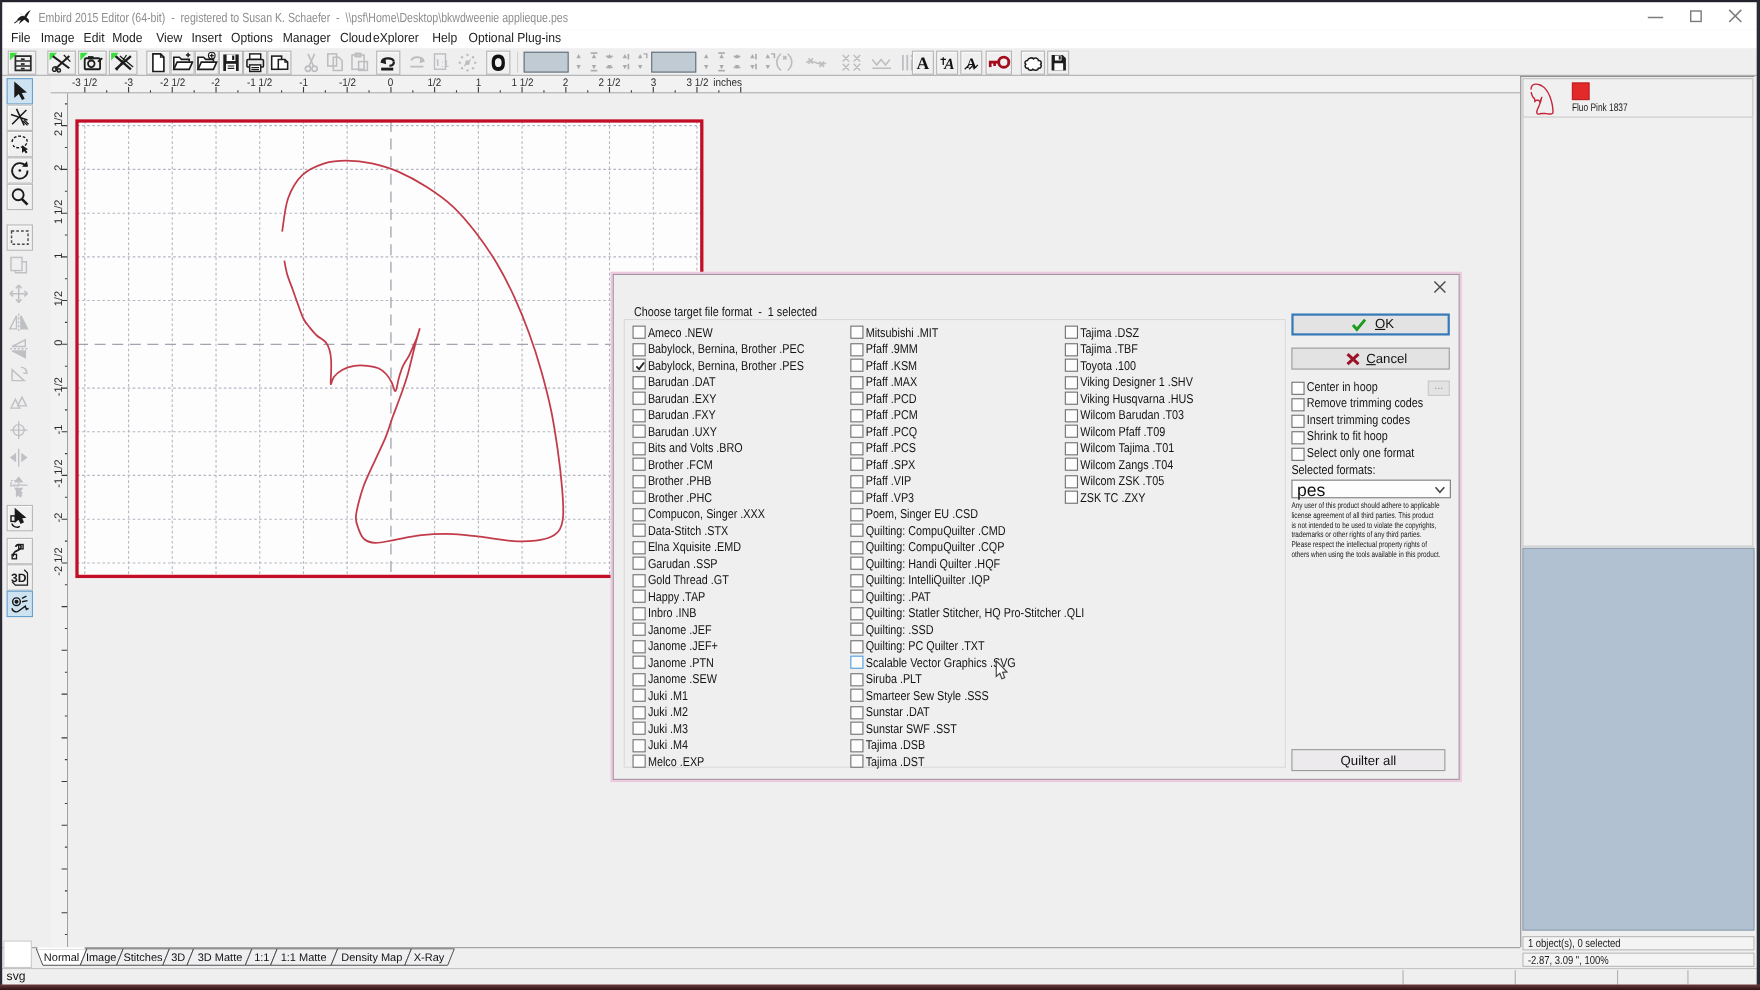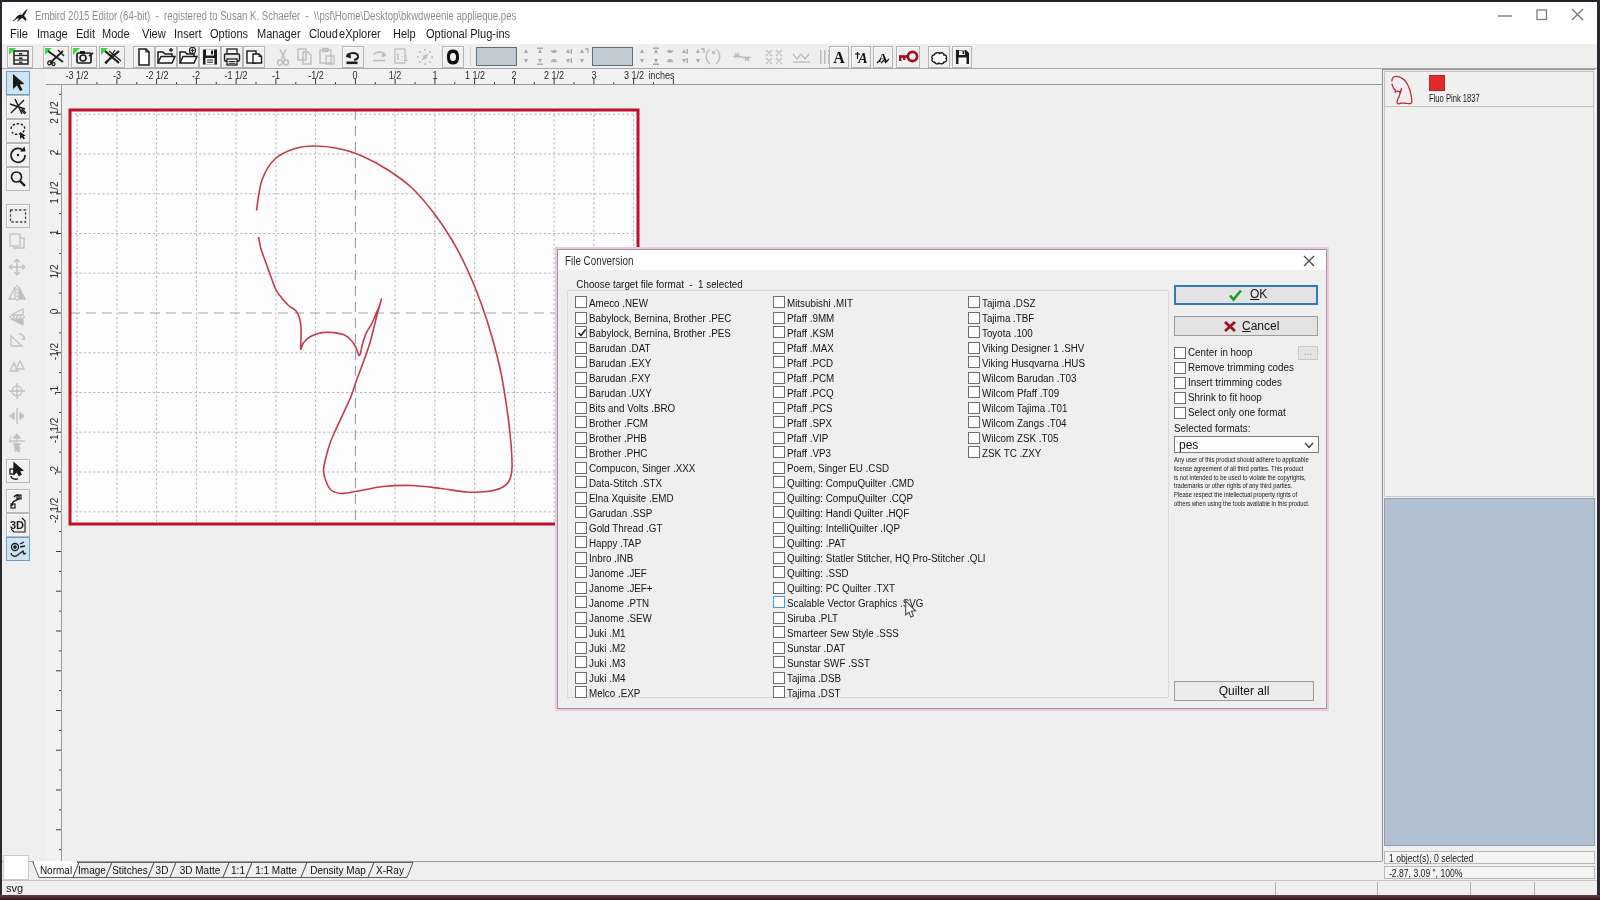--- a/index.html
+++ b/index.html
@@ -716,23 +716,20 @@
   </div>
 <div class="abs" style="left:3px;top:855px;width:26px;height:25px;background:#fff;border:1px solid #c9c9c9;z-index:5"></div>
 <div class="abs" id="statusrow">
     <span style="position:absolute;left:4px;top:1px">svg</span>
 <div class="abs" style="left:1273px;top:1px;width:1px;height:13px;background:#b0b0b0"></div>
 <div class="abs" style="left:1375px;top:1px;width:1px;height:13px;background:#b0b0b0"></div>
 <div class="abs" style="left:1468px;top:1px;width:1px;height:13px;background:#b0b0b0"></div>
 <div class="abs" style="left:1532px;top:1px;width:1px;height:13px;background:#b0b0b0"></div>
   </div>
 <div class="abs" id="dialog">
-  <div id="dlg-title">
-      <span>File Conversion</span>
-    </div>
   <svg class="abs" style="left:744px;top:4px" width="14" height="14" viewBox="0 0 14 14">
       <path d="M2 2 L12 12 M12 2 L2 12" stroke="#4a4a4a" stroke-width="1.3"></path>
     </svg>
   <div class="abs" style="left:9px;top:40px;width:602px;height:408px;border:1px solid #dadada"></div>
   <div class="dlab" style="left:15px;top:27px;background:#f0eff0;padding:0 4px">Choose target file format&nbsp; -&nbsp; 1 selected</div>
   <div class="dchk" style="left:17px;top:46px;border-color:#6e6e6e"></div>
   <div class="dlab" style="left:31px;top:45px;line-height:15px">Ameco .NEW</div>
   <div class="dchk" style="left:17px;top:62px;border-color:#6e6e6e"></div>
   <div class="dlab" style="left:31px;top:60px;line-height:15px">Babylock, Bernina, Brother .PEC</div>
   <div class="dchk" style="left:17px;top:76px;border-color:#6e6e6e">
@@ -883,21 +880,21 @@
   <div class="dchk" style="left:616px;top:112px"></div>
     <div class="dlab" style="left:630px;top:110px">Remove trimming codes</div>
   <div class="dchk" style="left:616px;top:127px"></div>
     <div class="dlab" style="left:630px;top:125px">Insert trimming codes</div>
   <div class="dchk" style="left:616px;top:142px"></div>
     <div class="dlab" style="left:630px;top:140px">Shrink to fit hoop</div>
   <div class="dchk" style="left:616px;top:157px"></div>
     <div class="dlab" style="left:630px;top:155px">Select only one format</div>
   <div class="dlab" style="left:616px;top:171px">Selected formats:</div>
   <div class="abs" style="left:616px;top:186px;width:145px;height:17px;background:#fdfdfd;border:1px solid #7a7a7a">
-    <span style="position:absolute;left:4px;top:1px;font-size:12px;color:#111">pes</span>
+    <span style="position:absolute;left:4px;top:1px;font-size:16px;color:#111">pes</span>
     <svg style="position:absolute;right:4px;top:5px" width="10" height="7" viewBox="0 0 10 7">
         <path d="M1 1 L5 5.5 L9 1" fill="none" stroke="#444" stroke-width="1.4"></path>
       </svg>
   </div>
   <div class="abs" style="left:616px;top:206px;width:170px;font-size:7.5px;line-height:8.8px;color:#1a1a1a;white-space:nowrap;transform:scaleX(0.78);transform-origin:0 0">Any user of this product should adhere to applicable<br>license agreement of all third parties. This product<br>is not intended to be used to violate the copyrights,<br>trademarks or other rights of any third parties.<br>Please respect the intellectual property rights of<br>others when using the tools available in this product.</div>
   <div class="dbtn" style="left:616px;top:431px;width:140px;height:20px;line-height:18px;background:#eceaec">Quilter all</div>
 </div>
 <svg class="abs" style="left:904px;top:600px;z-index:30" width="14" height="21" viewBox="0 0 14 21">
   <g transform="scale(0.85)">
       <path d="M2 1 L2 17.5 L5.8 14.2 L8 20 L11 18.8 L8.8 13.2 L13.5 12.8 Z" fill="#fff" stroke="#4a4a4a" stroke-width="1.3"></path>

